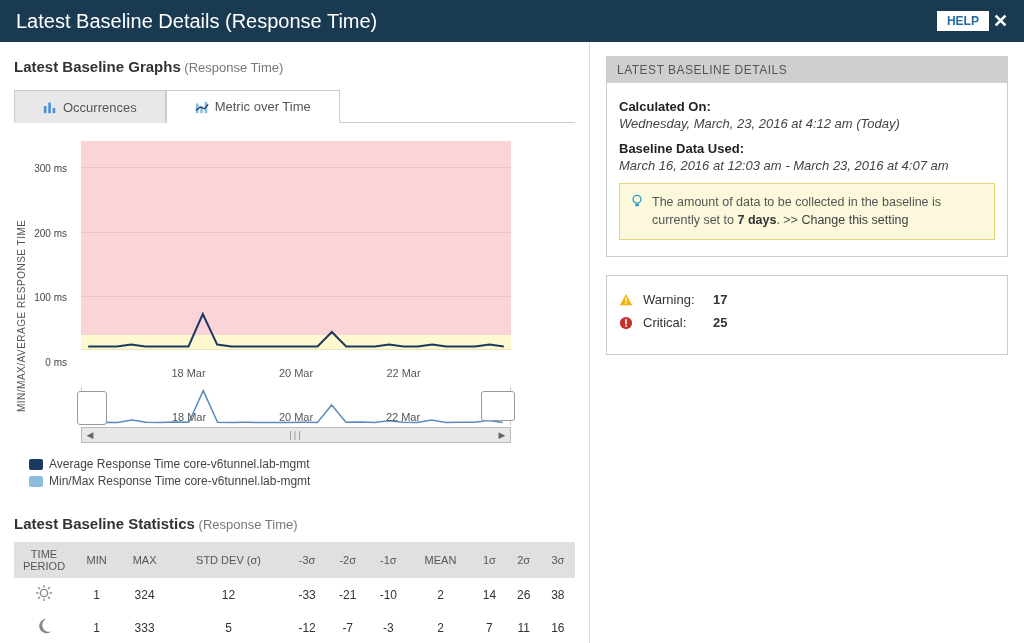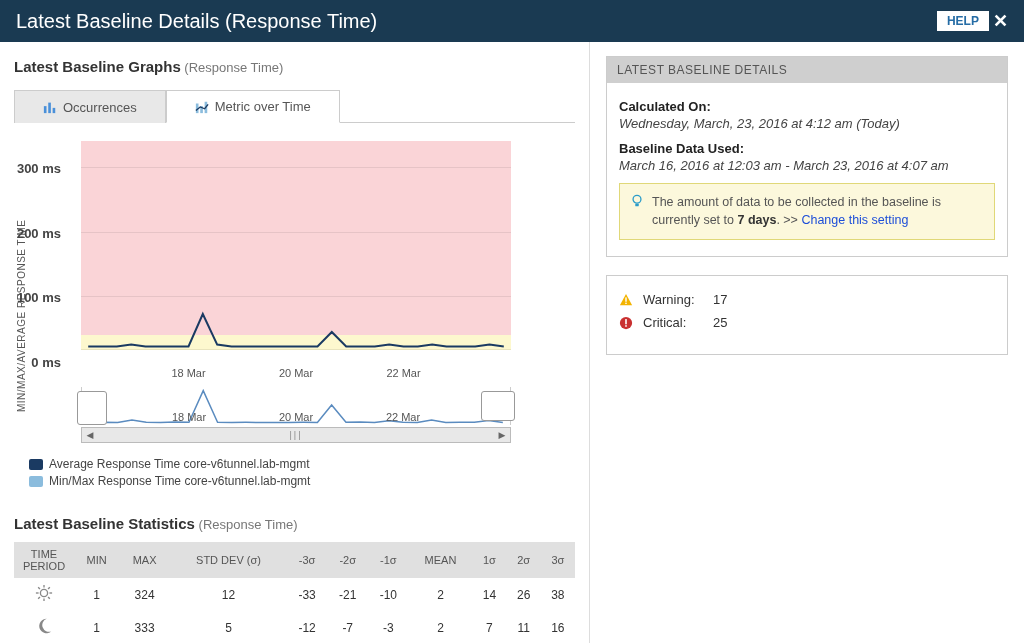--- a/index.html
+++ b/index.html
@@ -135,25 +135,24 @@
     }
     .gridline {
       position: absolute;
       left: 0; right: 0;
       border-top: 1px solid rgba(0,0,0,0.08);
     }
     .ytick {
       position: absolute;
       right: 100%;
       transform: translateY(-50%);
-      margin-right: 20px;
-      font-size: 13px;
+      margin-right: 14px;
+      font-size: 10px;
       color: #444;
       white-space: nowrap;
-      font-weight: bold;
     }
     .bars {
       position: absolute;
       left: 0; right: 0; bottom: 12px;
       top: 0;
       display: flex;
       align-items: flex-end;
     }
     .bar-slot {
       flex: 1;
@@ -322,35 +321,35 @@
       display: flex;
       gap: 8px;
       font-size: 12.5px;
       color: #555;
       line-height: 1.4;
     }
     .bulb-icon {
       color: #2a9cc9;
       flex-shrink: 0;
     }
-    .hint-box a { color: #1d4ed8; text-decoration: none; }
+    .hint-box a { color: #404040; text-decoration: none; }
     .hint-box b.days { color: #333; }
     .threshold-row {
       display: flex;
       align-items: center;
       gap: 10px;
       margin-bottom: 8px;
     }
     .th-icon {
       width: 14px;
       height: 14px;
       display: inline-flex;
     }
     .th-label { width: 60px; color: #333; }
-    .th-val { color: #333; }
+    .th-val { color: #333; font-weight: bold; }
   </style>
 </head>
 <body>
 
 <div class="titlebar">
   <h1>Latest Baseline Details (Response Time)</h1>
   <div class="titlebar-right">
     <button class="help-btn">HELP</button>
     <span class="close-x">✕</span>
   </div>

